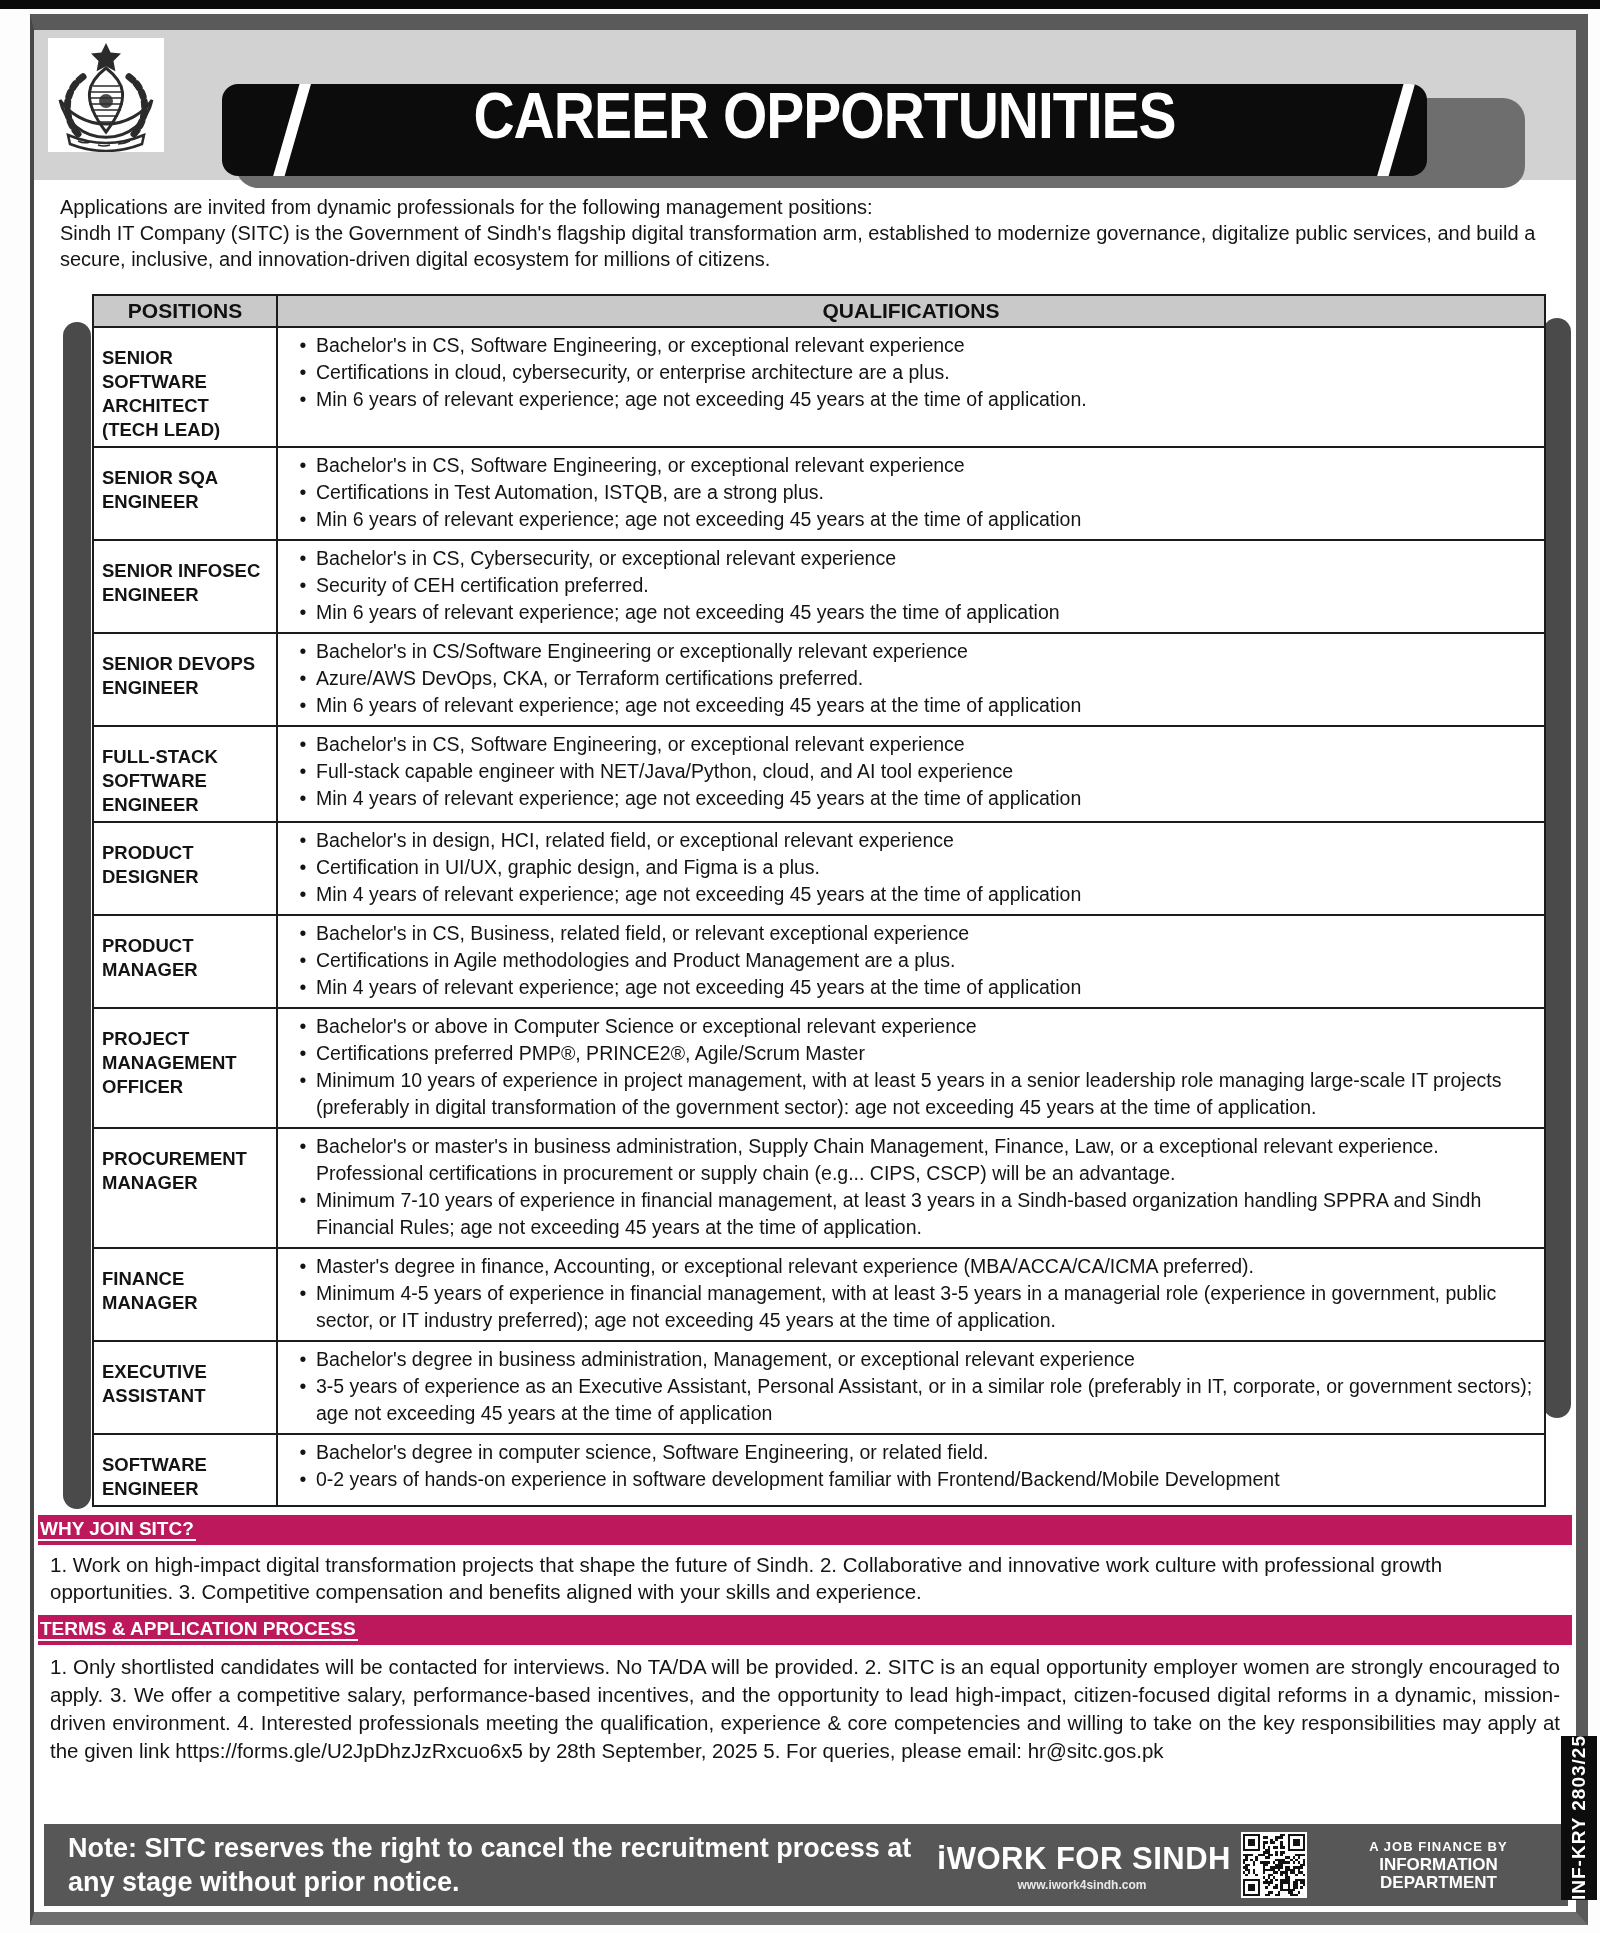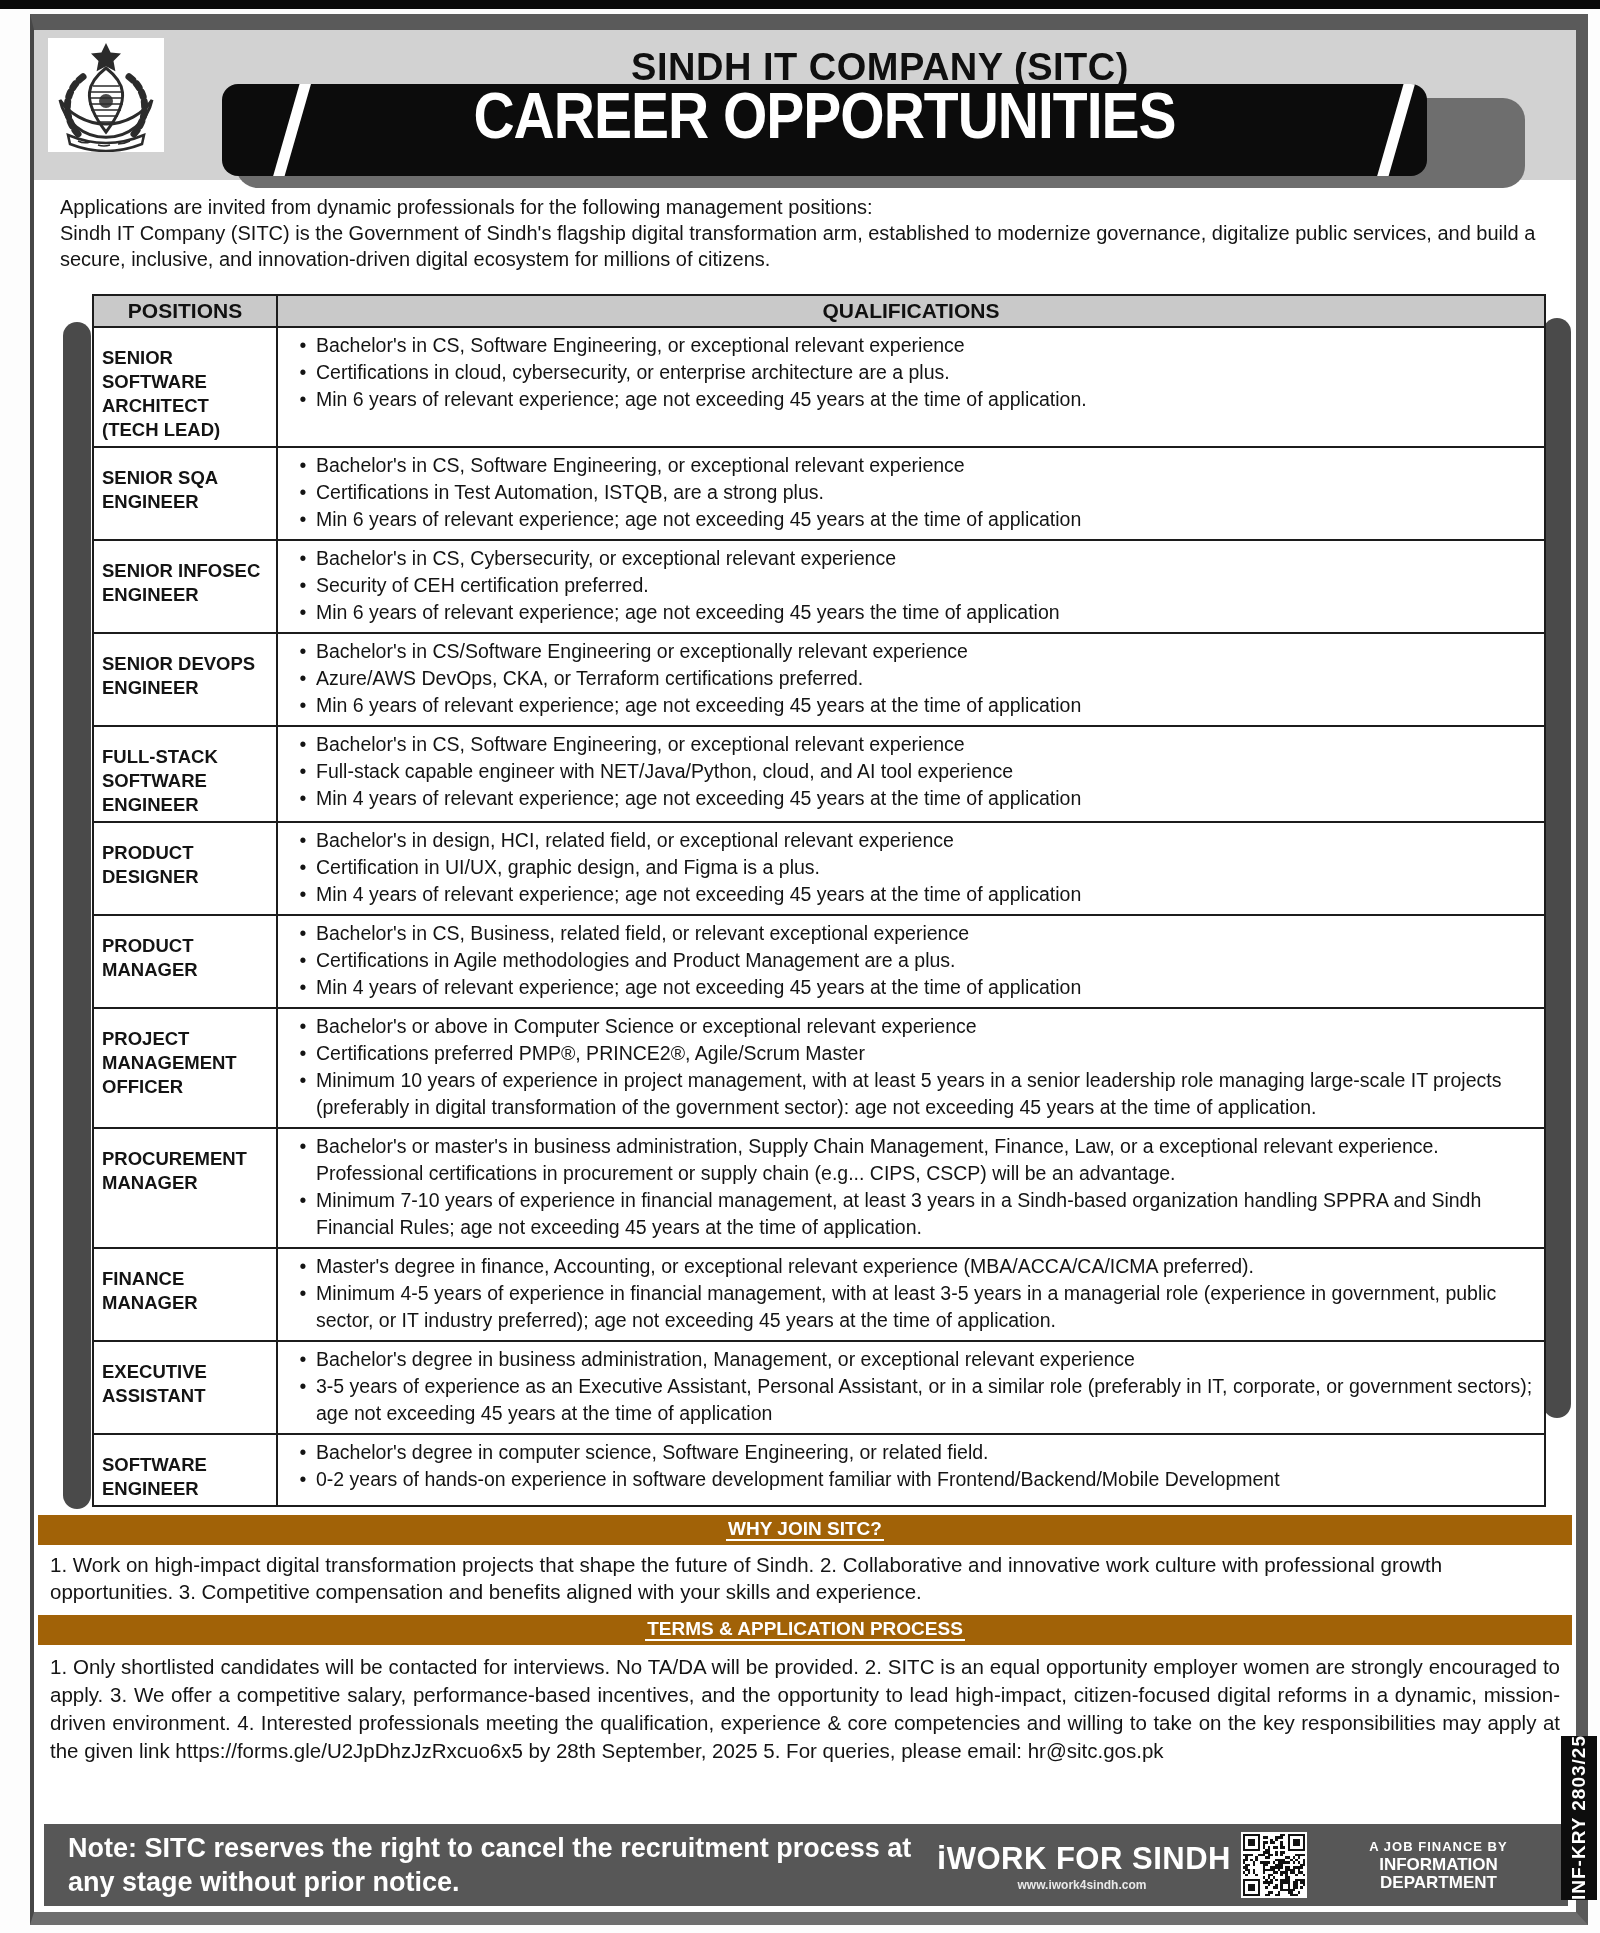--- a/index.html
+++ b/index.html
@@ -41,21 +41,21 @@
   table.jobs th{border:2px solid #1c1c1c;background:#c9c9c9;font-size:21px;font-weight:bold;
       padding:3px 2px;color:#111;}
   table.jobs td{border:2px solid #1c1c1c;vertical-align:top;}
   td.pos-cell{width:168px;font-weight:bold;font-size:18.5px;line-height:24px;padding:18px 6px 4px 8px;}
   td.qual-cell{font-size:19.5px;line-height:27px;padding:4px 10px 6px 12px;}
   ul.quals{margin:0;padding:0;list-style:none;}
   ul.quals li{display:flex;}
   ul.quals .dot{width:26px;flex-shrink:0;text-align:center;}
 
   
-  .band{margin:8px 4px 0;background:#a16207;color:#fff;text-align:center;font-weight:bold;
+  .band{margin:8px 4px 0;background:#be185d;color:#fff;font-weight:bold;
       font-size:19px;padding:3px 0 5px;flex-shrink:0;}
   .band span{border-bottom:2px solid #ffffff;padding:0 2px;}
   .why-text{padding:6px 16px 2px;font-size:20.5px;line-height:27px;flex-shrink:0;}
   .terms-text{padding:8px 16px 2px;font-size:20.5px;line-height:28px;text-align:justify;flex-shrink:0;}
 
   .spacer{flex:1 1 0;min-height:0;}
 
   
   .note-bar{margin:8px 8px 6px 10px;background:#575757;display:flex;align-items:center;
       padding:7px 12px;gap:14px;flex-shrink:0;}
@@ -95,21 +95,20 @@
             </g>
             <circle cx="58" cy="63" r="7" fill="#2b2b2b" stroke="none" opacity="0.85"></circle>
             <path stroke-width="7" stroke-linecap="round" stroke-dasharray="5 5" d="M30 96 C14 78 16 52 36 38"></path>
             <path stroke-width="7" stroke-linecap="round" stroke-dasharray="5 5" d="M86 96 C102 78 100 52 80 38"></path>
             <path stroke-width="3" d="M12 62 A47 47 0 0 0 104 62 A56 56 0 0 1 12 62 Z"></path>
             <path stroke-width="2.5" d="M20 97 Q58 113 96 97 L94 106 Q58 120 22 106 Z"></path>
             <path stroke-width="1.4" d="M30 103 q6 3 12 1 m8 3 q6 2 12 0 m8 -1 q6 0 12 -3"></path>
           </g>
         </svg>
       </div>
-      <div class="company-title">SINDH IT COMPANY (SITC)</div>
       <div class="banner">
         <div class="banner-shadow"></div>
         <div class="banner-black">
           <div class="slash slash-left"></div>
           <span class="banner-text">CAREER OPPORTUNITIES</span>
           <div class="slash slash-right"></div>
         </div>
       </div>
     </div>
 

